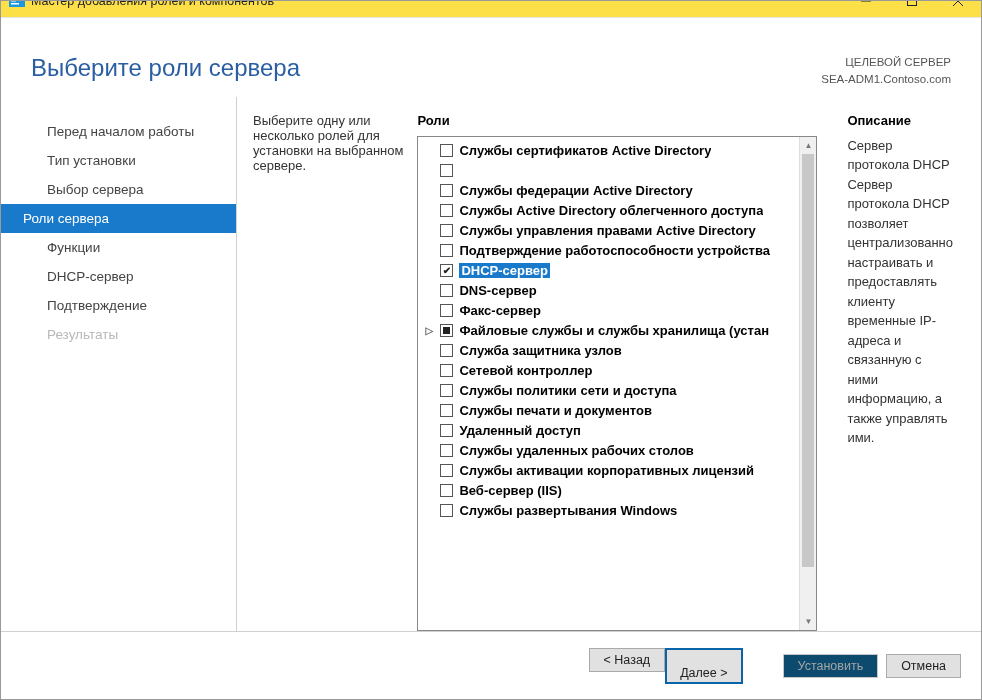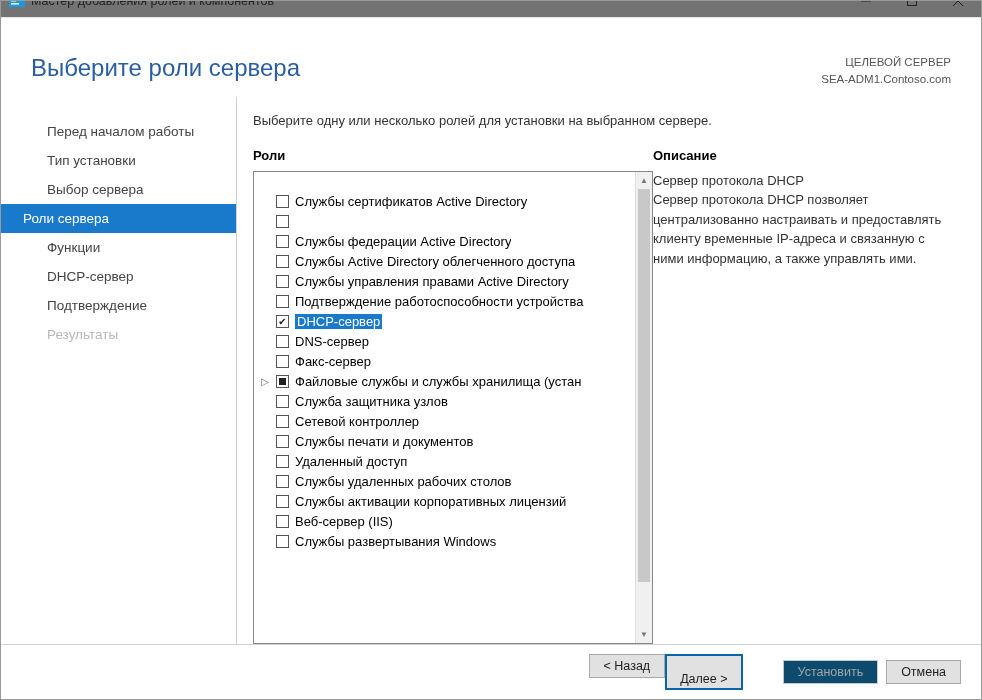--- a/index.html
+++ b/index.html
@@ -15,21 +15,21 @@
     flex-direction: column;
   }
 
   
   .titlebar {
     height: 16px;
     display: flex;
     align-items: center;
     padding: 0 0 16px 8px;
     border-bottom: 1px solid #e5e5e5;
-    background: #737373;
+    background: #fde047;
   }
   .titlebar .app-icon {
     width: 16px; height: 16px;
     margin-right: 6px;
     display:flex; align-items:center; justify-content:center;
   }
   .titlebar .title { font-size: 12.5px; color: #222; }
   .titlebar .controls { margin-left: auto; display: flex; }
   .titlebar .ctrl {
     width: 46px; height: 30px;
@@ -84,30 +84,31 @@
   .sidebar .step.disabled {
     color: #b8b8b8;
     cursor: default;
   }
 
   .content {
     flex: 1;
     padding: 16px 28px 0 16px;
     border-left: 1px solid #d0d0d0;
     display: flex;
-    flex-direction: column;
+    flex-direction: row;
     min-height: 0;
   }
   .intro {
     font-size: 13px;
     color: #333;
     margin-bottom: 20px;
   }
   .panels {
     display: flex;
+    gap: 30px;
     min-height: 0;
     flex: 1;
   }
   .roles-panel {
     flex: 0 0 400px;
     display: flex;
     flex-direction: column;
     min-height: 0;
   }
   .desc-panel {
@@ -124,21 +125,22 @@
     border: 1px solid #888;
     flex: 1;
     overflow: hidden;
     display: flex;
     min-height: 0;
     height: 420px;
   }
   .roles-list {
     flex: 1;
     overflow-y: auto;
-    padding: 20px 0;
+    padding: 4px 0;
+    font-weight: bold;
   }
   .role-row {
     display: flex;
     align-items: center;
     padding: 0 4px 0 22px;
     height: 20px;
     font-size: 13px;
     white-space: nowrap;
     position: relative;
   }
@@ -197,21 +199,21 @@
 
   .desc-panel p {
     font-size: 13px;
     line-height: 1.5;
     color: #333;
   }
 
   
   .footer {
     border-top: 1px solid #d0d0d0;
-    height: 55px;
+    height: 68px;
     display: flex;
     align-items: center;
     justify-content: flex-end;
     padding: 0 20px;
     gap: 8px;
   }
   .footer .btn-group { display: flex; }
   .footer button {
     height: 24px;
     padding: 0 14px;
@@ -339,20 +341,24 @@
               <div class="role-row">
                 <span class="role-checkbox"></span>
                 <span class="role-label">Служба защитника узлов</span>
               </div>
               <div class="role-row">
                 <span class="role-checkbox"></span>
                 <span class="role-label">Сетевой контроллер</span>
               </div>
               <div class="role-row">
                 <span class="role-checkbox"></span>
+                <span class="role-label">Службы политики сети и доступа</span>
+              </div>
+              <div class="role-row">
+                <span class="role-checkbox"></span>
                 <span class="role-label">Службы печати и документов</span>
               </div>
               <div class="role-row">
                 <span class="role-checkbox"></span>
                 <span class="role-label">Удаленный доступ</span>
               </div>
               <div class="role-row">
                 <span class="role-checkbox"></span>
                 <span class="role-label">Службы удаленных рабочих столов</span>
               </div>

